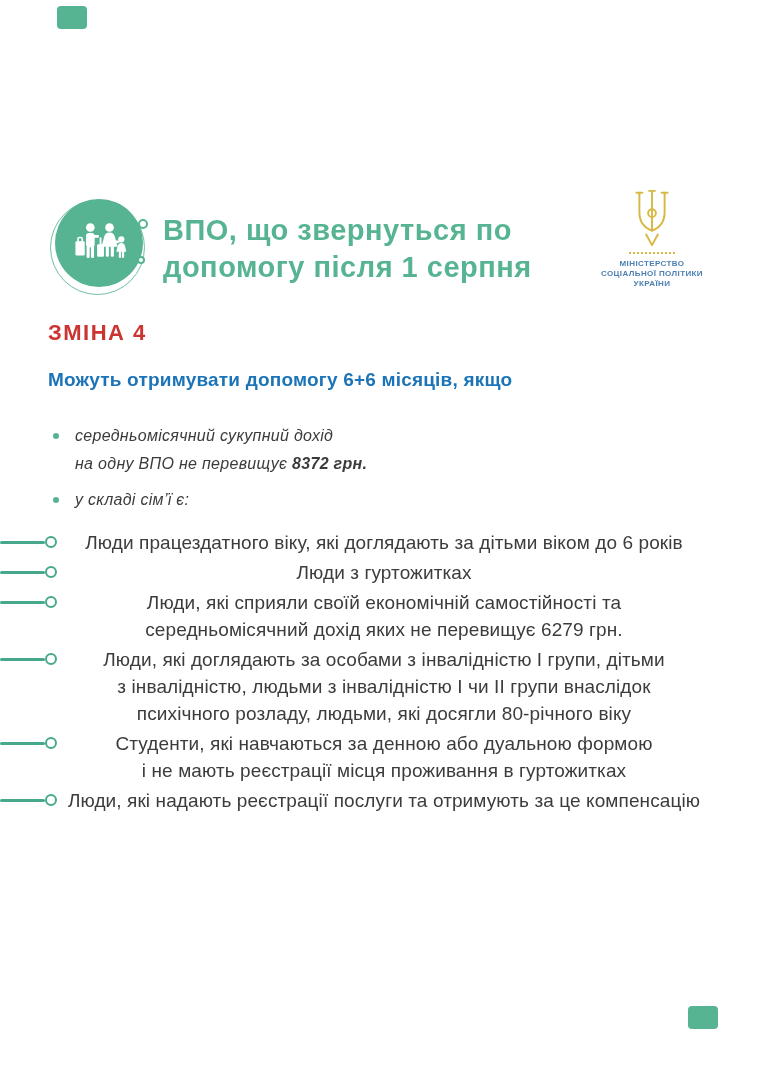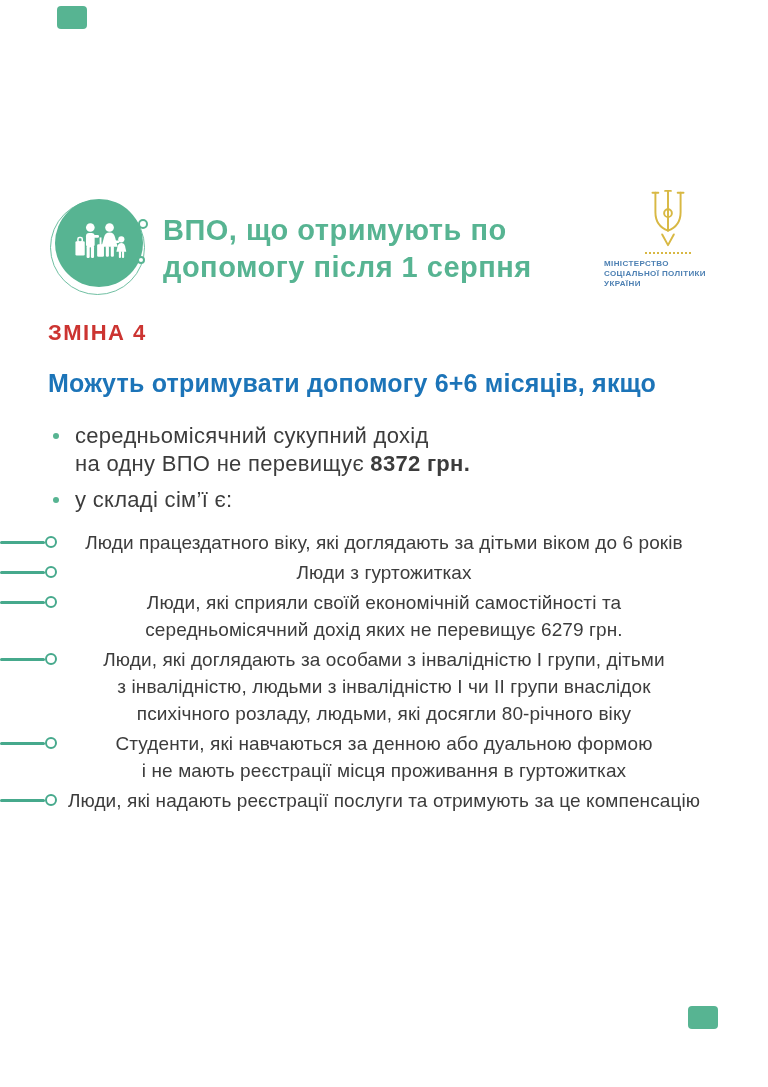--- a/index.html
+++ b/index.html
@@ -28,34 +28,34 @@
   .icon-fill{position:absolute;left:5px;top:3px;width:88px;height:88px;border-radius:50%;background:var(--teal);
              display:flex;align-items:center;justify-content:center;}
   .node{position:absolute;border-radius:50%;background:#fff;border:2px solid var(--teal);box-sizing:border-box;}
   .node1{left:88px;top:23px;width:10px;height:10px;}
   .node2{left:87px;top:60px;width:8px;height:8px;}
 
   .title{position:absolute;left:163px;top:212px;margin:0;
          font-size:29px;line-height:37px;font-weight:700;color:var(--teal);letter-spacing:.5px;}
 
   
-  .ministry{position:absolute;left:604px;top:187px;width:128px;text-align:left;}
+  .ministry{position:absolute;left:588px;top:187px;width:128px;text-align:center;}
   .tryzub{display:block;margin:0 auto;}
   .min-sep{width:46px;margin:3px auto 5px;border-top:2px dotted var(--gold);}
   .min-text{font-size:8px;line-height:10px;font-weight:700;color:var(--mblue);letter-spacing:.4px;}
 
   .badge{position:absolute;left:48px;top:320px;margin:0;
          font-size:22px;font-weight:700;color:var(--red);letter-spacing:1.5px;}
   .heading{position:absolute;left:48px;top:369px;margin:0;
-           font-size:25px;font-weight:700;color:var(--blue);letter-spacing:.2px;}
+           font-size:19px;font-weight:700;color:var(--blue);letter-spacing:.2px;}
 
   
   .conditions{position:absolute;left:48px;top:422px;width:680px;}
-  .cond{position:relative;padding-left:27px;font-size:22px;line-height:28px;color:var(--text);
-        letter-spacing:.3px;margin-bottom:8px;}
+  .cond{position:relative;padding-left:27px;font-size:16px;line-height:28px;color:var(--text);
+        letter-spacing:.3px;margin-bottom:8px;font-style:italic;}
   .cond .dot{position:absolute;left:5px;top:11px;width:6px;height:6px;border-radius:50%;background:var(--teal);}
   .cond b{font-weight:700;}
 
   
   .list{position:absolute;left:0;top:529px;width:768px;}
   .list-item{position:relative;margin-bottom:3px;
              font-size:19px;line-height:27px;color:var(--text);letter-spacing:.1px;text-align:center;}
   .m-line{position:absolute;left:0;top:12px;width:45px;height:2.5px;background:var(--teal-dark);border-radius:2px;}
   .m-circle{position:absolute;left:45px;top:7px;width:8px;height:8px;border:2.5px solid var(--teal-dark);
             border-radius:50%;background:#fff;box-sizing:content-box;}
@@ -92,21 +92,21 @@
       <circle cx="86" cy="44" r="5"></circle>
       <path d="M86 50 c3 0 5 2 6 5 l2 9 h-16 l2 -9 c1 -3 3 -5 6 -5 z"></path>
       <rect x="82" y="63" width="3.5" height="11" rx="1.5"></rect>
       <rect x="87" y="63" width="3.5" height="11" rx="1.5"></rect>
     </svg>
   </span>
   <span class="node node1"></span>
   <span class="node node2"></span>
 </div>
 
-<h1 class="title"><span>ВПО, що отримують по</span><br><span>допомогу після 1 серпня</span></h1>
+<h1 class="title"><span>ВПО, що звернуться по</span><br><span>допомогу після 1 серпня</span></h1>
 
 <div class="ministry">
   <svg class="tryzub" width="38" height="62" viewBox="0 0 38 64">
     <g fill="none" stroke="#D8B843" stroke-width="2" stroke-linecap="round" stroke-linejoin="round">
       <path d="M3 6 h6"></path>
         <path d="M29 6 h6"></path>
         <path d="M16 4 h6"></path>
       <path d="M6 6 v20 c0 10 5 16 13 19"></path>
       <path d="M32 6 v20 c0 10 -5 16 -13 19"></path>
       <path d="M19 4 v41"></path>

